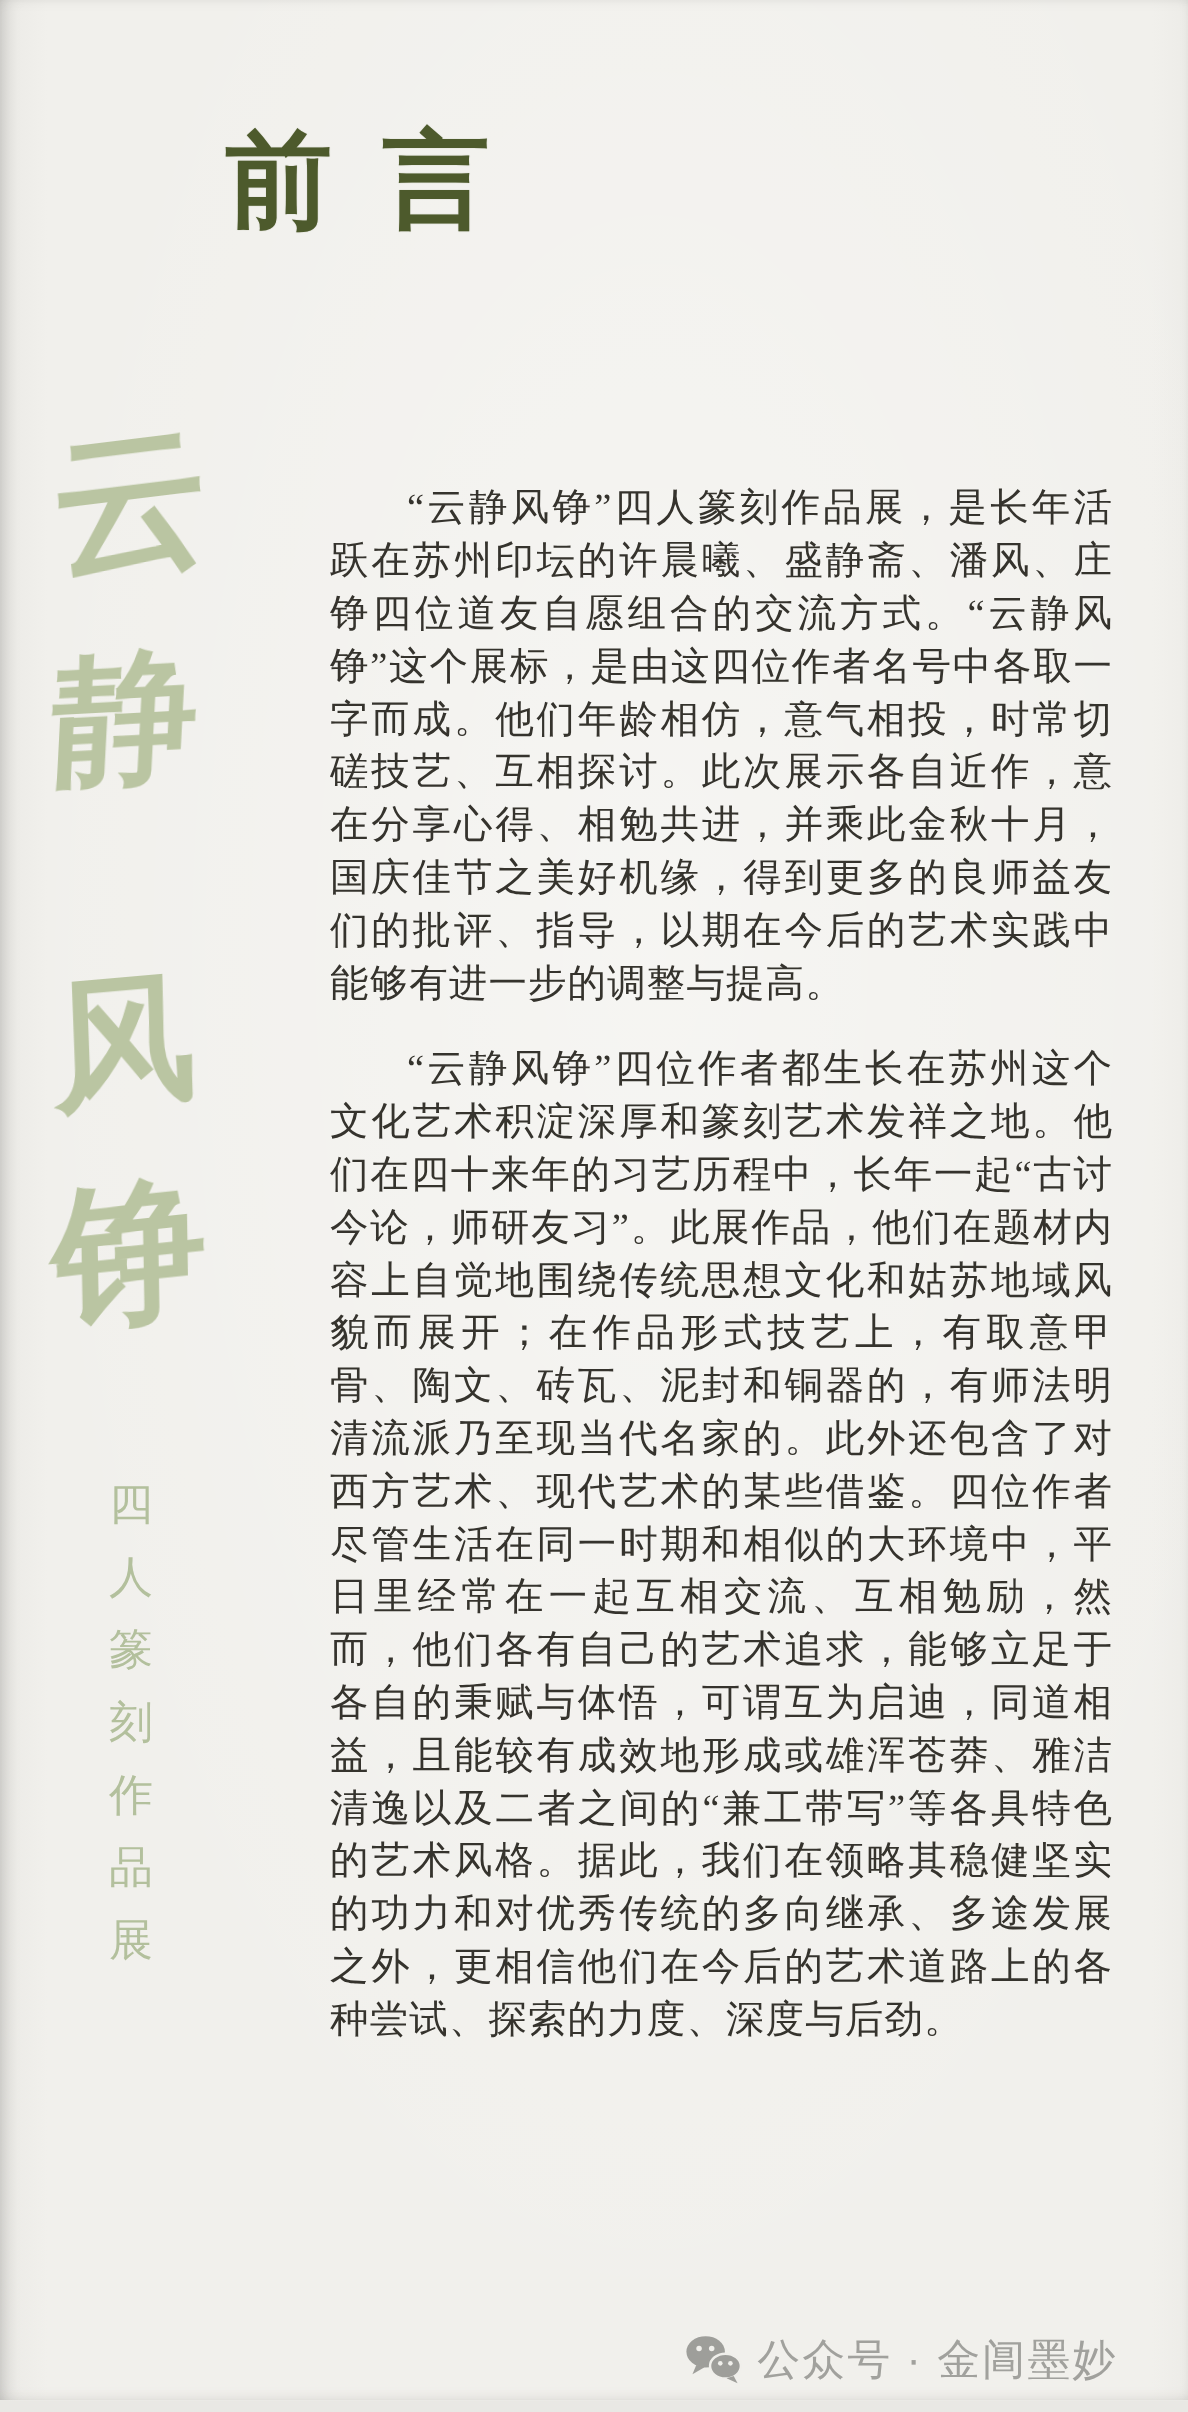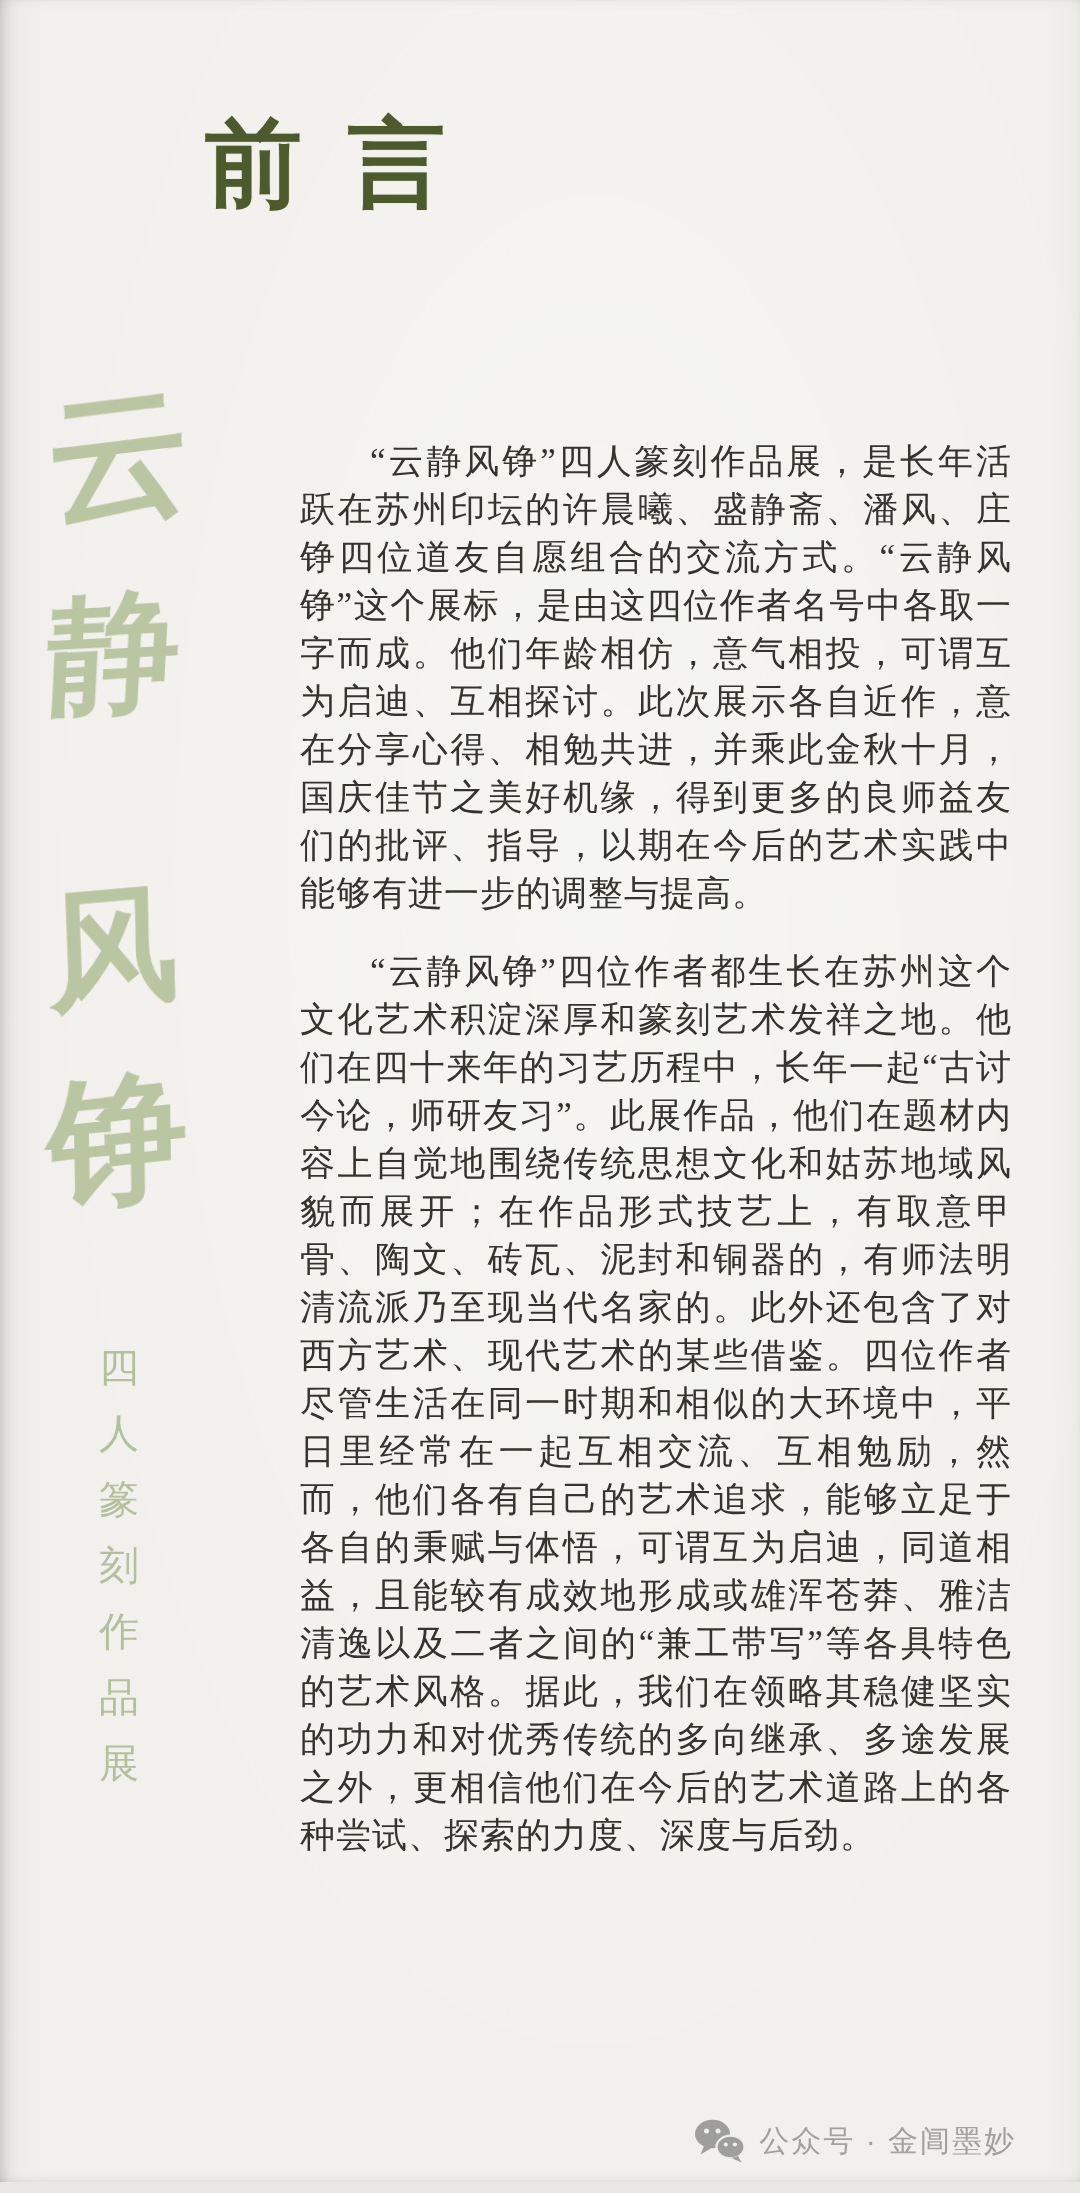--- a/index.html
+++ b/index.html
@@ -98,21 +98,21 @@
   
   .watermark {
     position: absolute;
     right: 64px;
     top: 2118px;
     display: flex;
     align-items: center;
     gap: 12px;
   }
   .watermark .wm-label {
-    font-size: 30px;
+    font-size: 39px;
     color: #a1a19d;
     letter-spacing: 2px;
     font-family: "Liberation Sans", "DejaVu Sans", sans-serif;
   }
   .wm-icon { display: inline-block; width: 54px; height: 46px; }
 </style>
 </head>
 <body>
 
 <div class="page">
@@ -130,21 +130,21 @@
     <span>四</span>
     <span>人</span>
     <span>篆</span>
     <span>刻</span>
     <span>作</span>
     <span>品</span>
     <span>展</span>
   </div>
 
   <main class="body-text">
-    <p>“云静风铮”四人篆刻作品展，是长年活跃在苏州印坛的许晨曦、盛静斋、潘风、庄铮四位道友自愿组合的交流方式。“云静风铮”这个展标，是由这四位作者名号中各取一字而成。他们年龄相仿，意气相投，可谓互为启迪、互相探讨。此次展示各自近作，意在分享心得、相勉共进，并乘此金秋十月，国庆佳节之美好机缘，得到更多的良师益友们的批评、指导，以期在今后的艺术实践中能够有进一步的调整与提高。</p>
+    <p>“云静风铮”四人篆刻作品展，是长年活跃在苏州印坛的许晨曦、盛静斋、潘风、庄铮四位道友自愿组合的交流方式。“云静风铮”这个展标，是由这四位作者名号中各取一字而成。他们年龄相仿，意气相投，时常切磋技艺、互相探讨。此次展示各自近作，意在分享心得、相勉共进，并乘此金秋十月，国庆佳节之美好机缘，得到更多的良师益友们的批评、指导，以期在今后的艺术实践中能够有进一步的调整与提高。</p>
     <p>“云静风铮”四位作者都生长在苏州这个文化艺术积淀深厚和篆刻艺术发祥之地。他们在四十来年的习艺历程中，长年一起“古讨今论，师研友习”。此展作品，他们在题材内容上自觉地围绕传统思想文化和姑苏地域风貌而展开；在作品形式技艺上，有取意甲骨、陶文、砖瓦、泥封和铜器的，有师法明清流派乃至现当代名家的。此外还包含了对西方艺术、现代艺术的某些借鉴。四位作者尽管生活在同一时期和相似的大环境中，平日里经常在一起互相交流、互相勉励，然而，他们各有自己的艺术追求，能够立足于各自的秉赋与体悟，可谓互为启迪，同道相益，且能较有成效地形成或雄浑苍莽、雅洁清逸以及二者之间的“兼工带写”等各具特色的艺术风格。据此，我们在领略其稳健坚实的功力和对优秀传统的多向继承、多途发展之外，更相信他们在今后的艺术道路上的各种尝试、探索的力度、深度与后劲。</p>
   </main>
 
   <footer class="watermark">
     <span class="wm-icon">
       <svg viewBox="0 0 54 46" width="54" height="46" aria-hidden="true">
         <ellipse cx="19.5" cy="16" rx="17.5" ry="14.2" fill="#9e9e9a"></ellipse>
         <path d="M11 28 L7.5 36.5 L18.5 30 Z" fill="#9e9e9a"></path>
         <circle cx="13.5" cy="13" r="2.5" fill="#f0efeb"></circle>
         <circle cx="25" cy="13" r="2.5" fill="#f0efeb"></circle>

